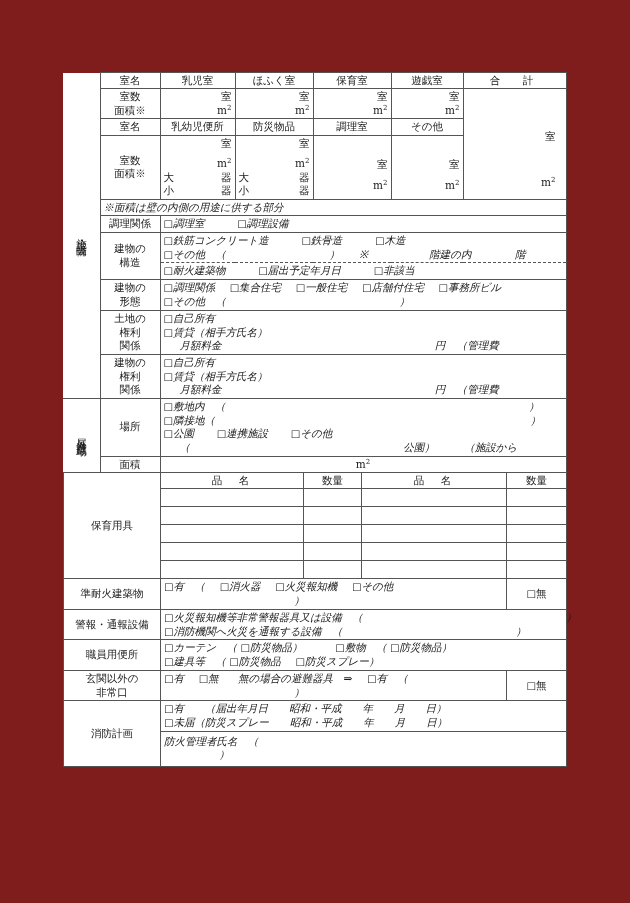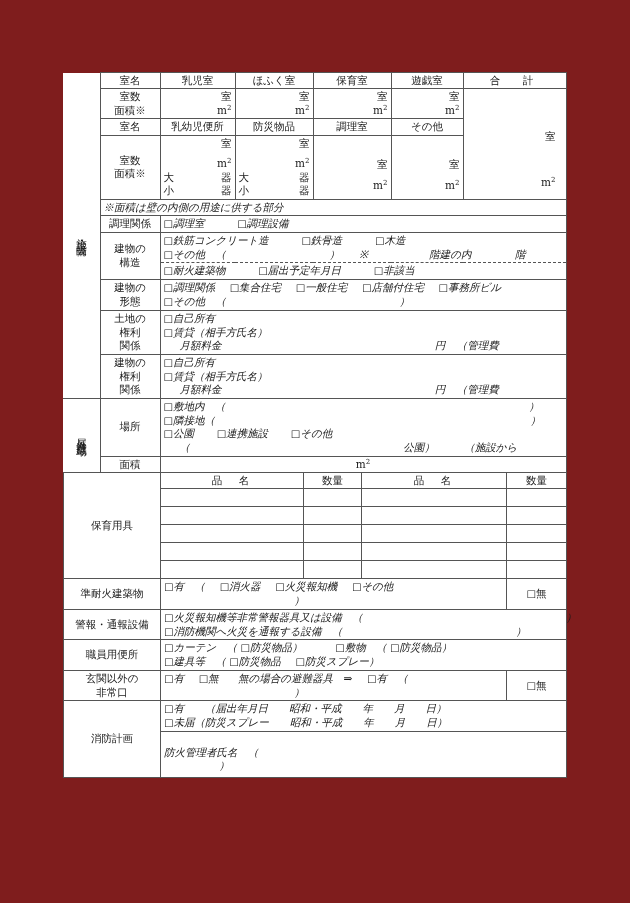--- a/index.html
+++ b/index.html
@@ -464,21 +464,21 @@
     <td colspan="2" class="lft cellpad">
       <span class="row-line">
         <span class="cb">□</span><span>有　　（届出年月日　　昭和・平成　　年　　月　　日）</span>
       </span>
       <span class="row-line">
         <span class="cb">□</span><span>未届（防災スプレー　　昭和・平成　　年　　月　　日）</span>
       </span>
     </td>
   </tr>
   <tr>
-    <td colspan="2" class="lft cellpad" style="padding-top:14px;padding-bottom:4px">
+    <td colspan="2" class="lft cellpad" style="padding-top:3px;padding-bottom:4px">
       <span>防火管理者氏名　（</span>
       <span class="sp11"></span><span style="display:inline-block;width:55px"></span><span>）</span>
     </td>
   </tr>
 </tbody>
       </table>
 
 </div>
 </div>
 

